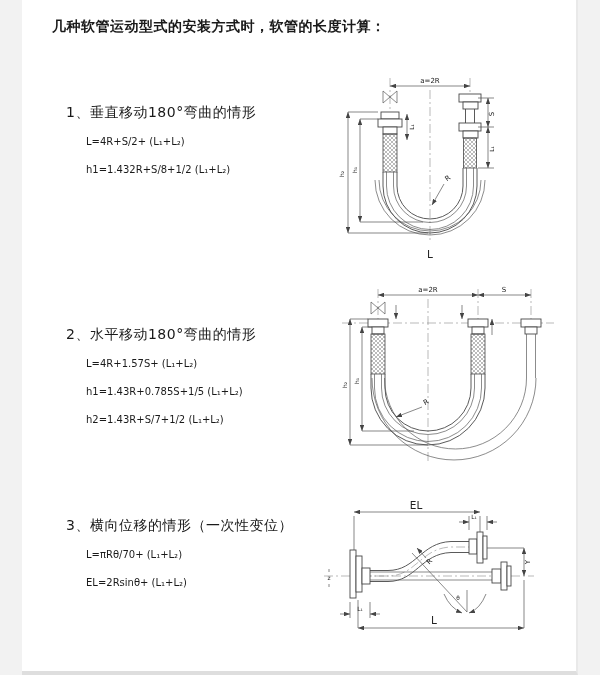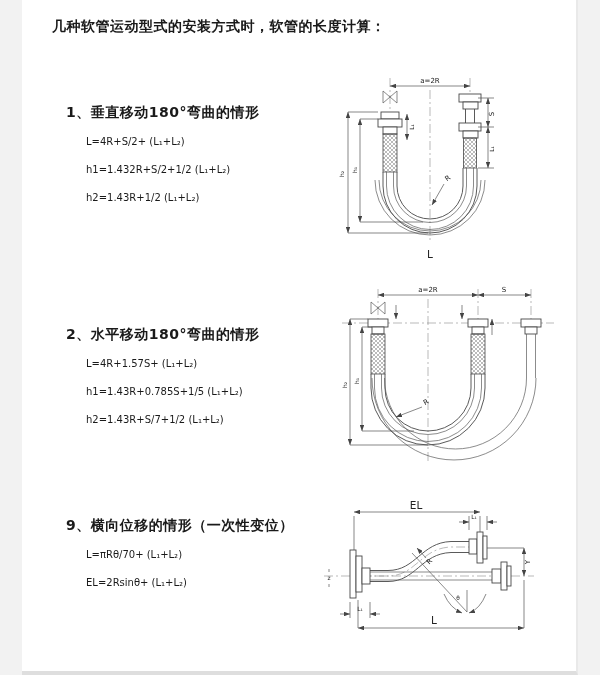--- a/index.html
+++ b/index.html
@@ -7,21 +7,21 @@
     position:relative;width:556px;height:675px;background:#ffffff;
     font-family:"DejaVu Sans","Liberation Sans",sans-serif;color:#1a1a1a;
     overflow:hidden;margin:0 auto;
     border-right:2px solid #e9e9e9;border-bottom:4px solid #dedede;box-sizing:border-box;
   }
   .doc-title{
     position:absolute;left:30px;top:18px;font-size:14px;font-weight:bold;
     letter-spacing:0.5px;white-space:nowrap;
   }
   .section{position:absolute;left:44px;}
-  .sec-heading{font-size:14px;font-weight:bold;letter-spacing:0.5px;margin:0 0 6px 0;white-space:nowrap;}
+  .sec-heading{font-size:14px;font-weight:normal;letter-spacing:0.5px;margin:0 0 6px 0;white-space:nowrap;}
   .formula{font-size:10px;line-height:28px;margin-left:20px;white-space:nowrap;}
   #sec1{top:104px;} #sec2{top:314px;margin-top:12px;} #sec3{top:517px;}
   .diagram{position:absolute;}
   #dia1{left:306px;top:70px;} #dia2{left:312px;top:283px;} #dia3{left:294px;top:490px;}
   svg .dim{stroke:#555;stroke-width:0.7;fill:none;}
   svg .cl{stroke:#8a8a8a;stroke-width:0.6;stroke-dasharray:9 3 2 3;fill:none;}
   svg .pipe{stroke:#474747;stroke-width:0.9;fill:none;}
   svg .thin{stroke:#5a5a5a;stroke-width:0.7;fill:none;}
   svg .part{stroke:#474747;stroke-width:0.9;fill:#ffffff;}
   svg text{fill:#222;font-family:"DejaVu Sans",sans-serif;}
@@ -31,33 +31,32 @@
 </head>
 <body>
 
 <div class="page">
 
   <div class="doc-title">几种软管运动型式的安装方式时，软管的长度计算：</div>
 
   <div class="section" id="sec1">
     <div class="sec-heading">1、垂直移动180°弯曲的情形</div>
     <div class="formula">L=4R+S/2+ (L₁+L₂)</div>
-    <div class="formula">h1=1.432R+S/2+1/2 (L₁+L₂)</div>
-    <div class="formula">h2=1.43R+1/2 (L₁+L₂)</div>
+    <div class="formula">h1=1.432R+S/8+1/2 (L₁+L₂)</div>
   </div>
 
   <div class="section" id="sec2">
     <div class="sec-heading">2、水平移动180°弯曲的情形</div>
     <div class="formula">L=4R+1.57S+ (L₁+L₂)</div>
     <div class="formula">h1=1.43R+0.785S+1/5 (L₁+L₂)</div>
     <div class="formula">h2=1.43R+S/7+1/2 (L₁+L₂)</div>
   </div>
 
   <div class="section" id="sec3">
-    <div class="sec-heading">9、横向位移的情形（一次性变位）</div>
+    <div class="sec-heading">3、横向位移的情形（一次性变位）</div>
     <div class="formula">L=πRθ/70+ (L₁+L₂)</div>
     <div class="formula">EL=2Rsinθ+ (L₁+L₂)</div>
   </div>
 
   <svg id="dia1" class="diagram" width="240" height="195" viewBox="0 0 240 195">
     <defs>
       <marker id="ar1" viewBox="0 0 6 4.5" markerWidth="6" markerHeight="4.5" refX="6" refY="2.25" orient="auto-start-reverse" markerUnits="userSpaceOnUse">
         <path d="M0,0 L6,2.25 L0,4.5 Z"></path>
       </marker>
       <pattern id="br1" width="4" height="4" patternUnits="userSpaceOnUse">

